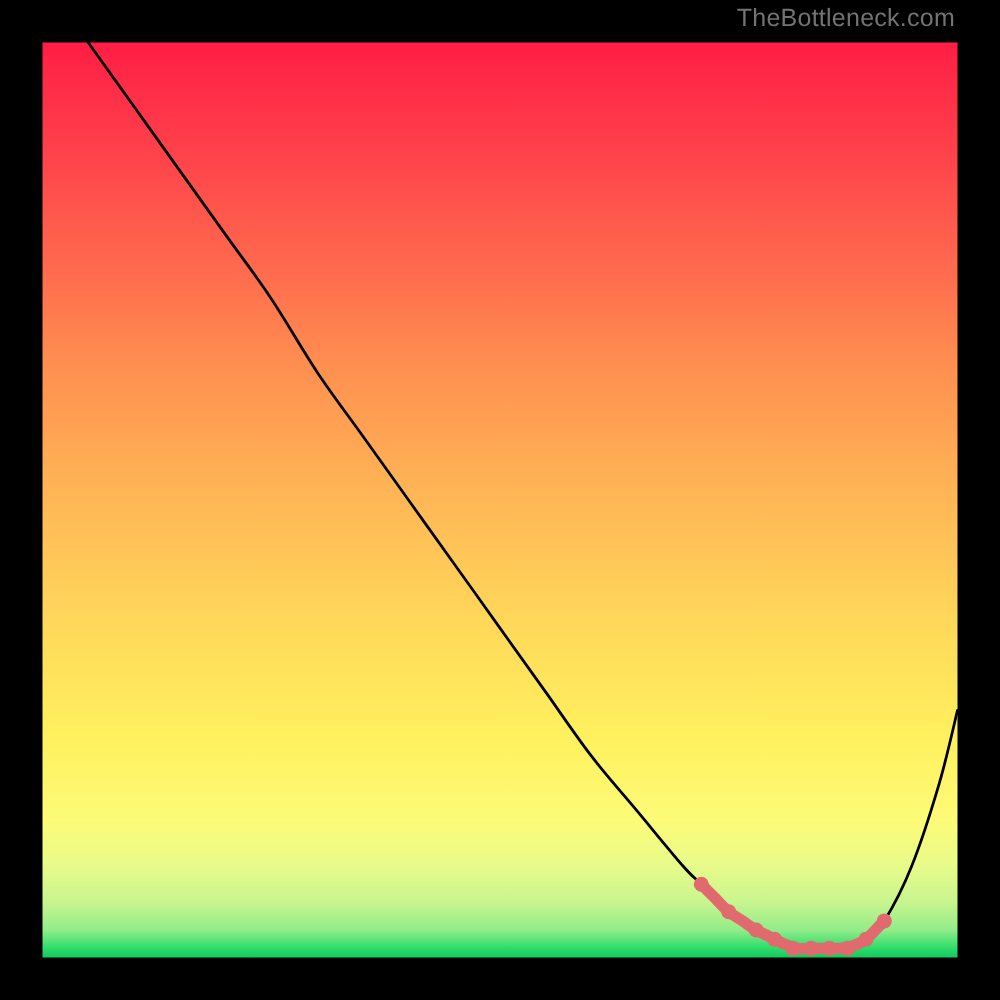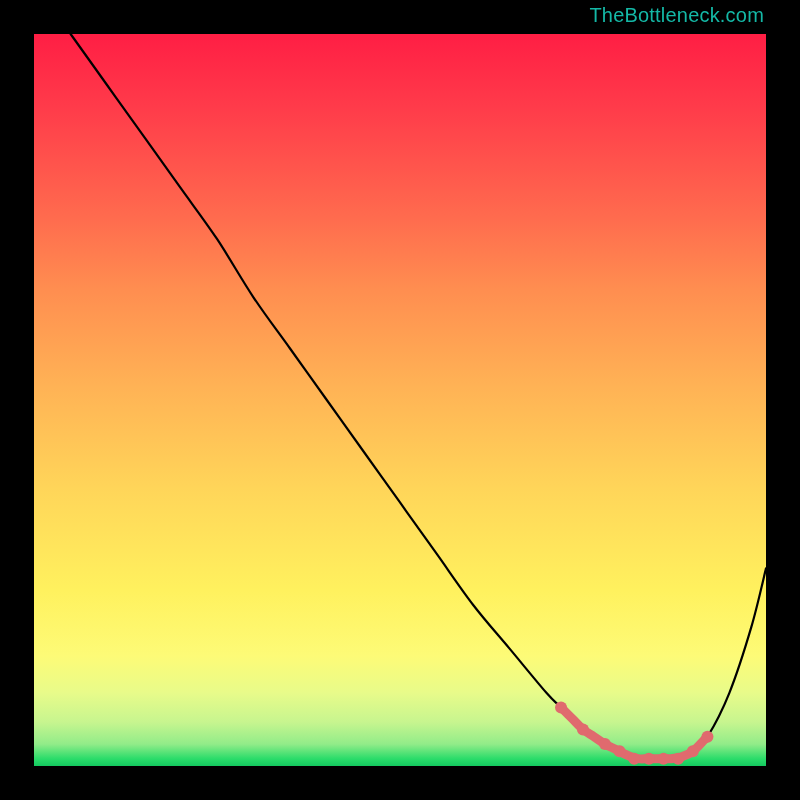--- a/index.html
+++ b/index.html
@@ -40,21 +40,21 @@
       #c7f58f 94%,
       #92ec89 97%,
       #2bdc6a 99%,
       #14c95f 100%
     );
   }
   .watermark {
     position: absolute;
     top: 4px;
     right: 36px;
-    color: #14b8a6;
+    color: #737373;
     font-size: 20px;
     letter-spacing: 0.2px;
     user-select: none;
     pointer-events: none;
   }
   svg.curve {
     position: absolute;
     left: 0;
     top: 0;
     width: 732px;

